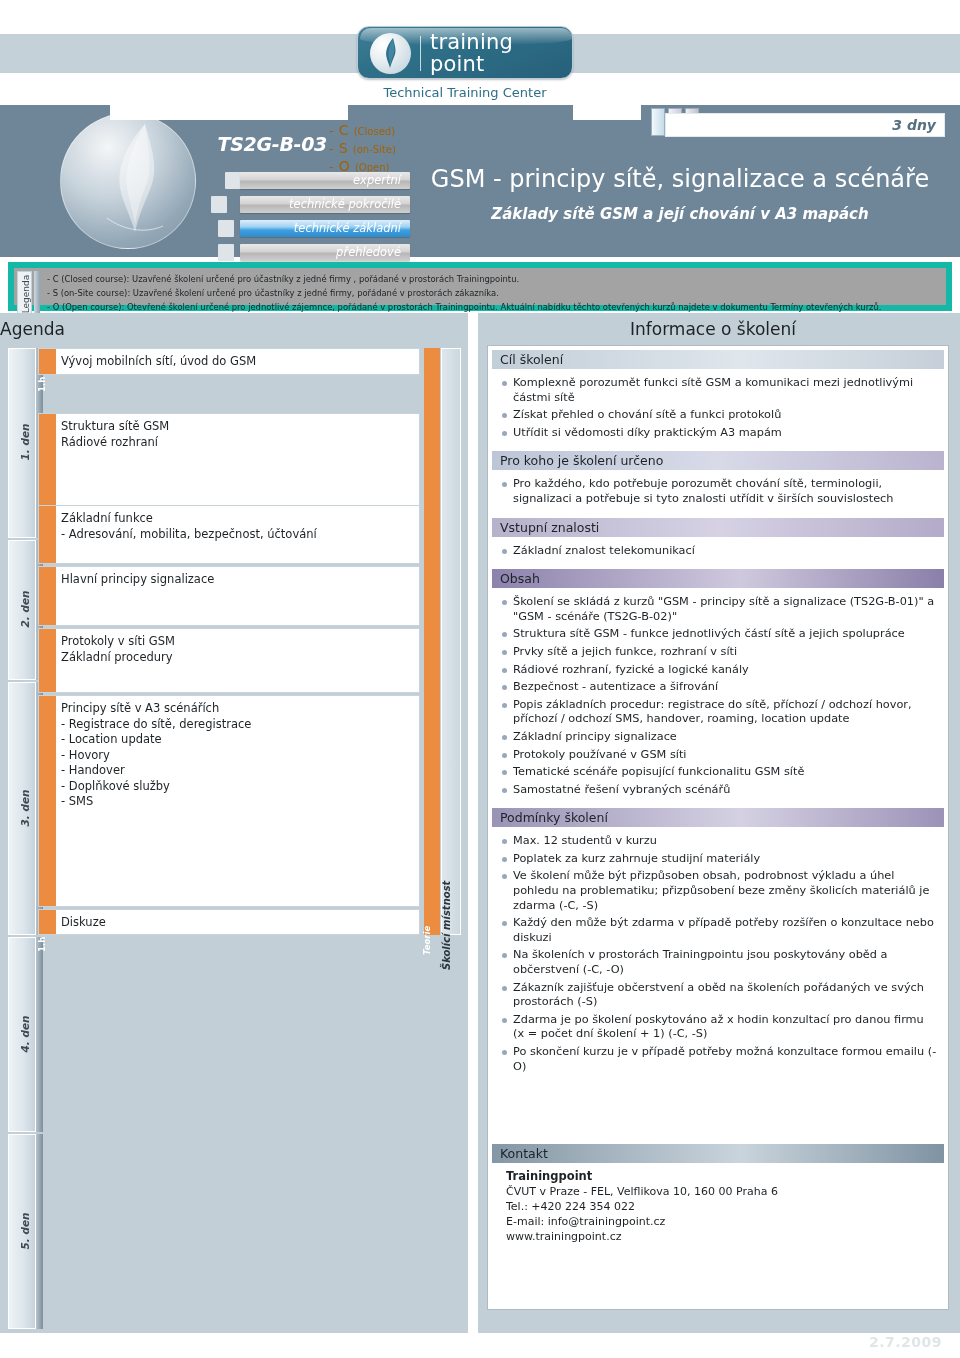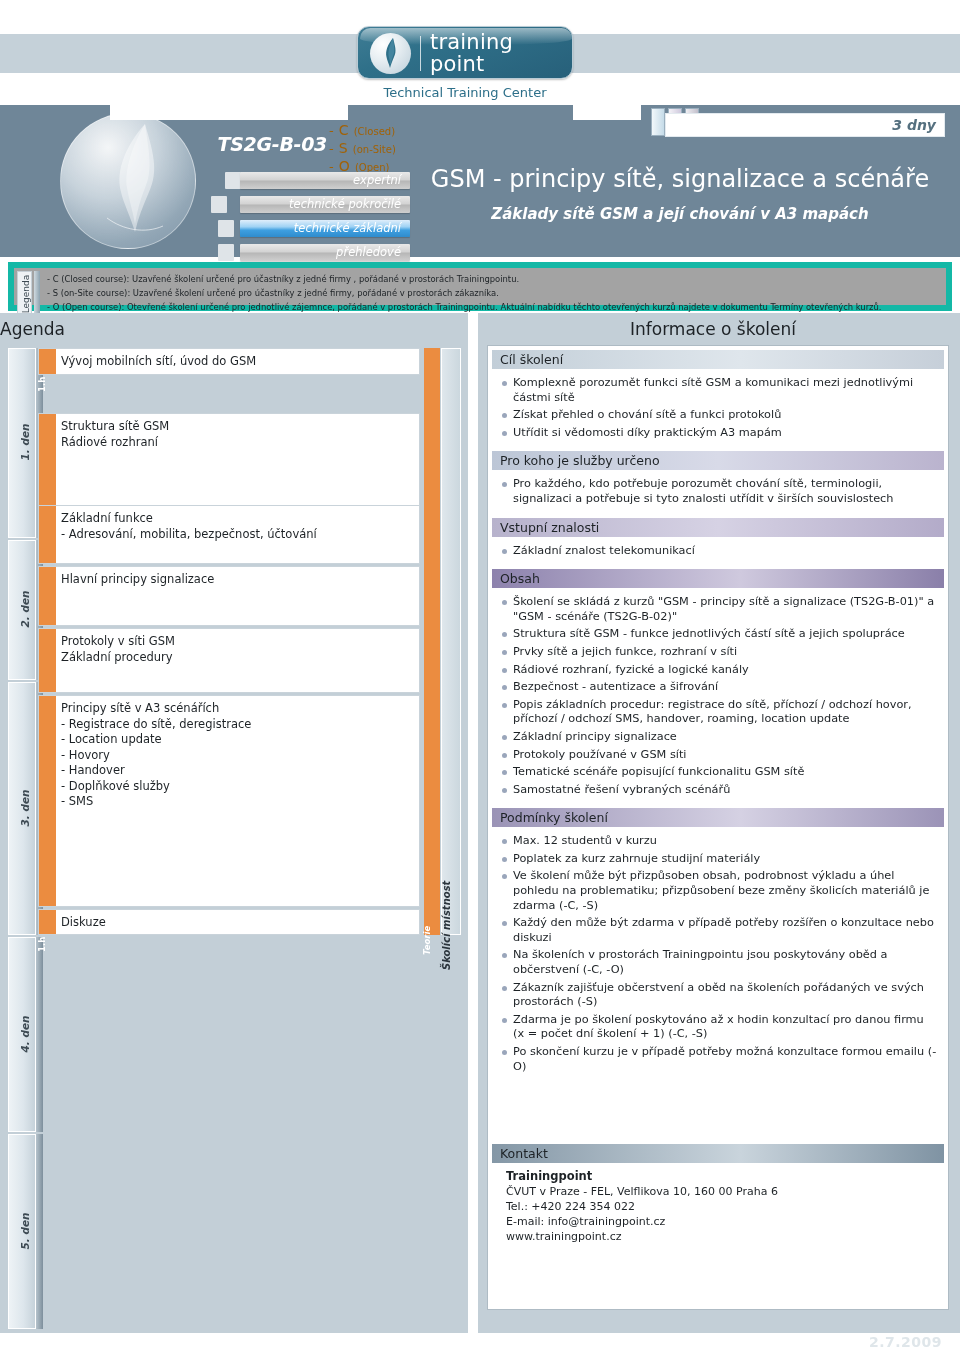--- a/index.html
+++ b/index.html
@@ -401,21 +401,21 @@
 
 <div id="info-panel">
 
   <div class="sec-head sh-a" style="margin-top:0">Cíl školení</div>
   <div class="sec-body">
     <div class="bul">Komplexně porozumět funkci sítě GSM a komunikaci mezi jednotlivými částmi sítě</div>
     <div class="bul">Získat přehled o chování sítě a funkci protokolů</div>
     <div class="bul">Utřídit si vědomosti díky praktickým A3 mapám</div>
   </div>
 
-  <div class="sec-head sh-b">Pro koho je služby určeno</div>
+  <div class="sec-head sh-b">Pro koho je školení určeno</div>
   <div class="sec-body">
     <div class="bul">Pro každého, kdo potřebuje porozumět chování sítě, terminologii, signalizaci a potřebuje si tyto znalosti utřídit v širších souvislostech</div>
   </div>
 
   <div class="sec-head sh-c">Vstupní znalosti</div>
   <div class="sec-body">
     <div class="bul">Základní znalost telekomunikací</div>
   </div>
 
   <div class="sec-head sh-d">Obsah</div>

